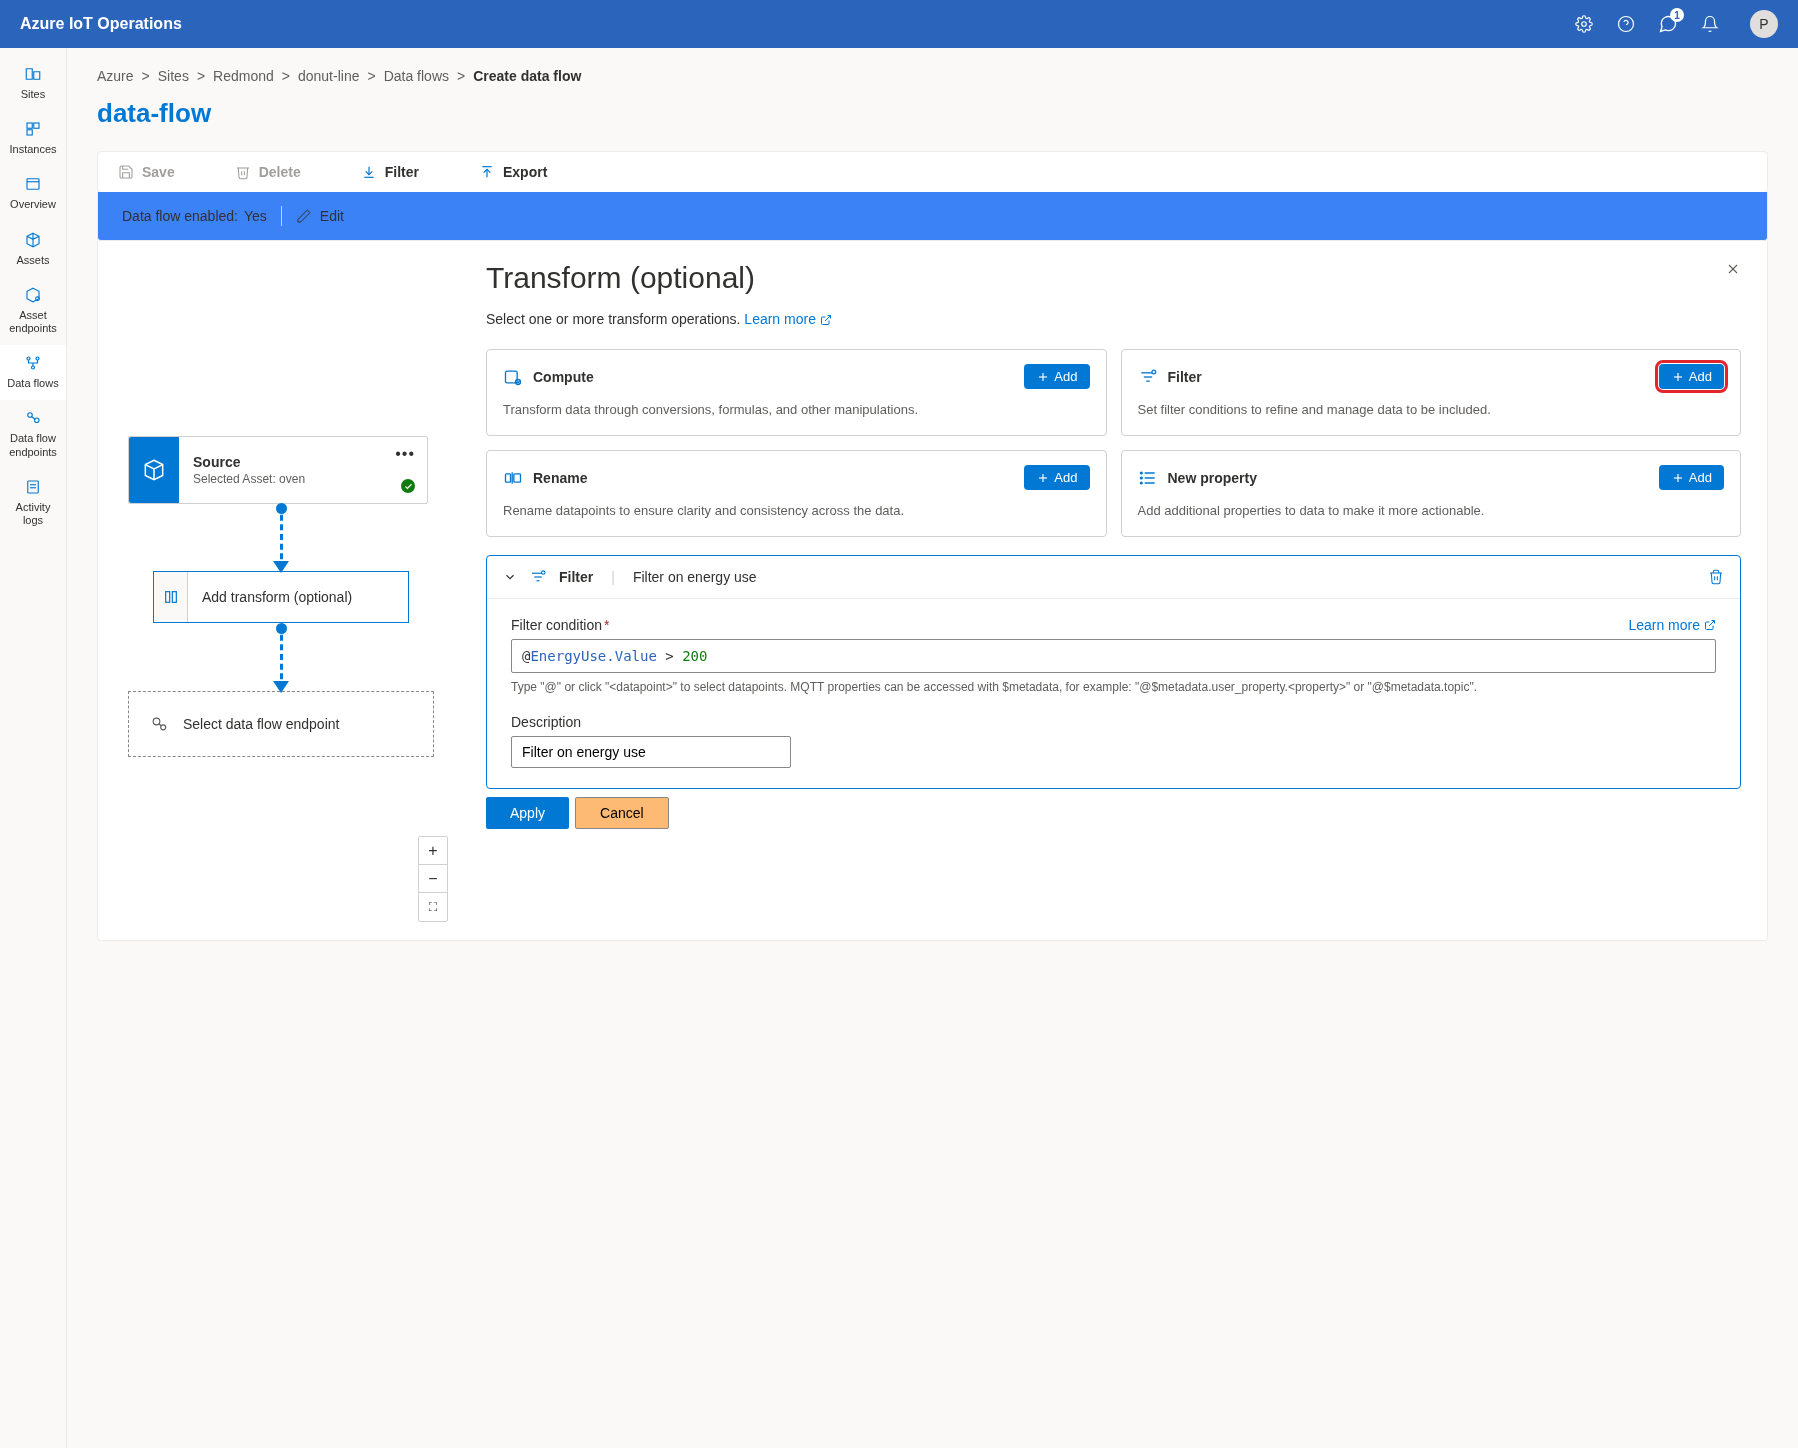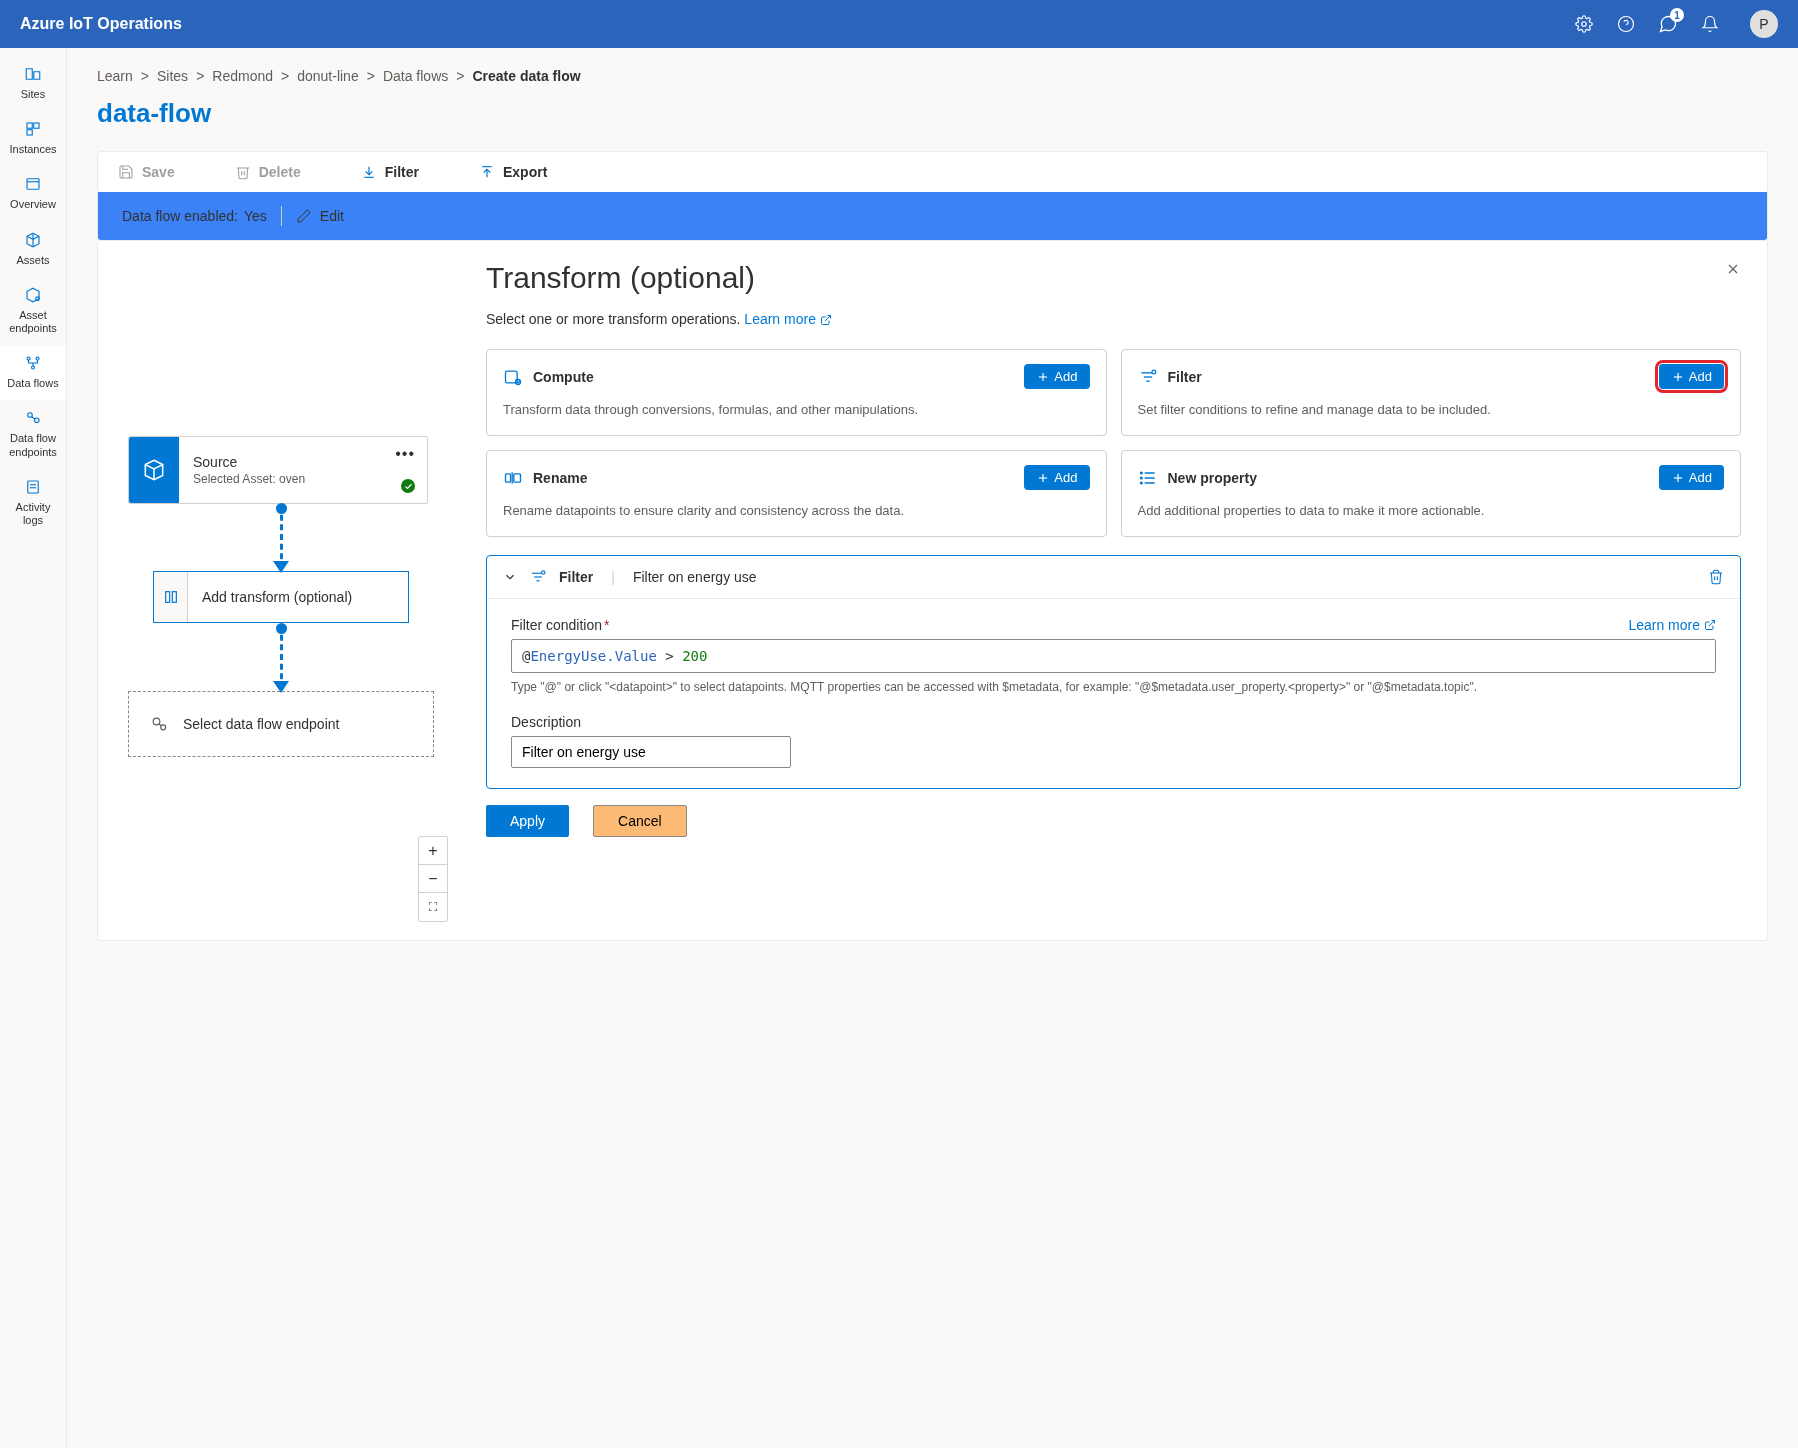--- a/index.html
+++ b/index.html
@@ -44,21 +44,21 @@
 
 .canvas-wrap { display: flex; border-left: 1px solid #edebe9; border-right: 1px solid #edebe9; border-bottom: 1px solid #edebe9; border-radius: 0 0 4px 4px; background: #fff; min-height: 700px; position: relative; }
 .canvas { width: 364px; position: relative; padding: 20px; }
 .panel { flex: 1; padding: 20px 26px 20px 24px; }
 
 
 .node { width: 300px; background: #fff; border: 1px solid #d2d0ce; border-radius: 2px; display: flex; align-items: center; position: relative; }
 .node-source { position: absolute; top: 195px; left: 30px; height: 68px; }
 .node-source .left-bar { width: 50px; background: #0078d4; height: 100%; display: flex; align-items: center; justify-content: center; border-radius: 2px 0 0 2px; }
 .node-source .body { padding: 10px 14px; flex: 1; }
-.node-source .title { font-weight: 400; font-size: 14px; }
+.node-source .title { font-weight: 700; font-size: 14px; }
 .node-source .subtitle { font-size: 12px; color: #605e5c; margin-top: 2px; }
 .node-source .more { position: absolute; top: 8px; right: 12px; font-size: 16px; letter-spacing: 1px; cursor: pointer; }
 .node-source .check { position: absolute; bottom: 10px; right: 12px; width: 14px; height: 14px; background: #107c10; border-radius: 50%; display: flex; align-items: center; justify-content: center; }
 
 .node-transform { position: absolute; top: 330px; left: 55px; width: 256px; height: 52px; border: 1px solid #0078d4; display: flex; align-items: center; cursor: pointer; }
 .node-transform .left-bar { width: 34px; height: 100%; background: #faf9f8; border-right: 1px solid #d2d0ce; display: flex; align-items: center; justify-content: center; }
 .node-transform .body { padding: 0 14px; font-size: 14px; }
 
 .node-endpoint { position: absolute; top: 450px; left: 30px; width: 306px; height: 66px; border: 1px dashed #8a8886; display: flex; align-items: center; padding: 0 20px; gap: 14px; cursor: pointer; }
 .node-endpoint .body { font-size: 14px; }
@@ -102,21 +102,21 @@
 .req { color: #a4262c; margin-left: 2px; }
 .learn-link { color: #0078d4; text-decoration: none; font-size: 14px; cursor: pointer; display: flex; align-items: center; gap: 4px; }
 .code-input { width: 100%; border: 1px solid #8a8886; border-radius: 2px; padding: 8px 10px; font-family: Consolas, monospace; font-size: 14px; }
 .code-at { color: #323130; }
 .code-prop { color: #2b65bb; }
 .code-op { color: #323130; }
 .code-num { color: #107c10; }
 .hint { font-size: 12px; color: #605e5c; margin-top: 6px; line-height: 1.4; }
 .desc-input { width: 280px; border: 1px solid #8a8886; border-radius: 2px; padding: 7px 10px; font-size: 14px; }
 
-.panel-actions { display: flex; gap: 24px; margin-top: 16px; }
+.panel-actions { display: flex; gap: 6px; margin-top: 8px; }
 .btn-primary { background: #0078d4; color: #fff; border: none; border-radius: 2px; padding: 8px 24px; font-size: 14px; cursor: pointer; }
 .btn-secondary { background: #fdba74; border: 1px solid #8a8886; border-radius: 2px; padding: 7px 24px; font-size: 14px; cursor: pointer; }
 
 svg { display: block; }
 </style>
 </head>
 <body>
 
 <div class="header">
   <div class="header-title">Azure IoT Operations</div>
@@ -225,21 +225,21 @@
             <line x1="8" y1="9" x2="16" y2="9"></line>
             <line x1="8" y1="13" x2="16" y2="13"></line>
           </svg>
         </div>
       <span>Activity logs</span>
     </div>
   </div>
 
   <div class="main">
     <div class="breadcrumb">
-      <a>Learn</a>
+      <a>Azure</a>
         <span class="sep">&gt;</span>
       <a>Sites</a>
         <span class="sep">&gt;</span>
       <a>Redmond</a>
         <span class="sep">&gt;</span>
       <a>donut-line</a>
         <span class="sep">&gt;</span>
       <a>Data flows</a>
         <span class="sep">&gt;</span>
       <span class="current">Create data flow</span>

